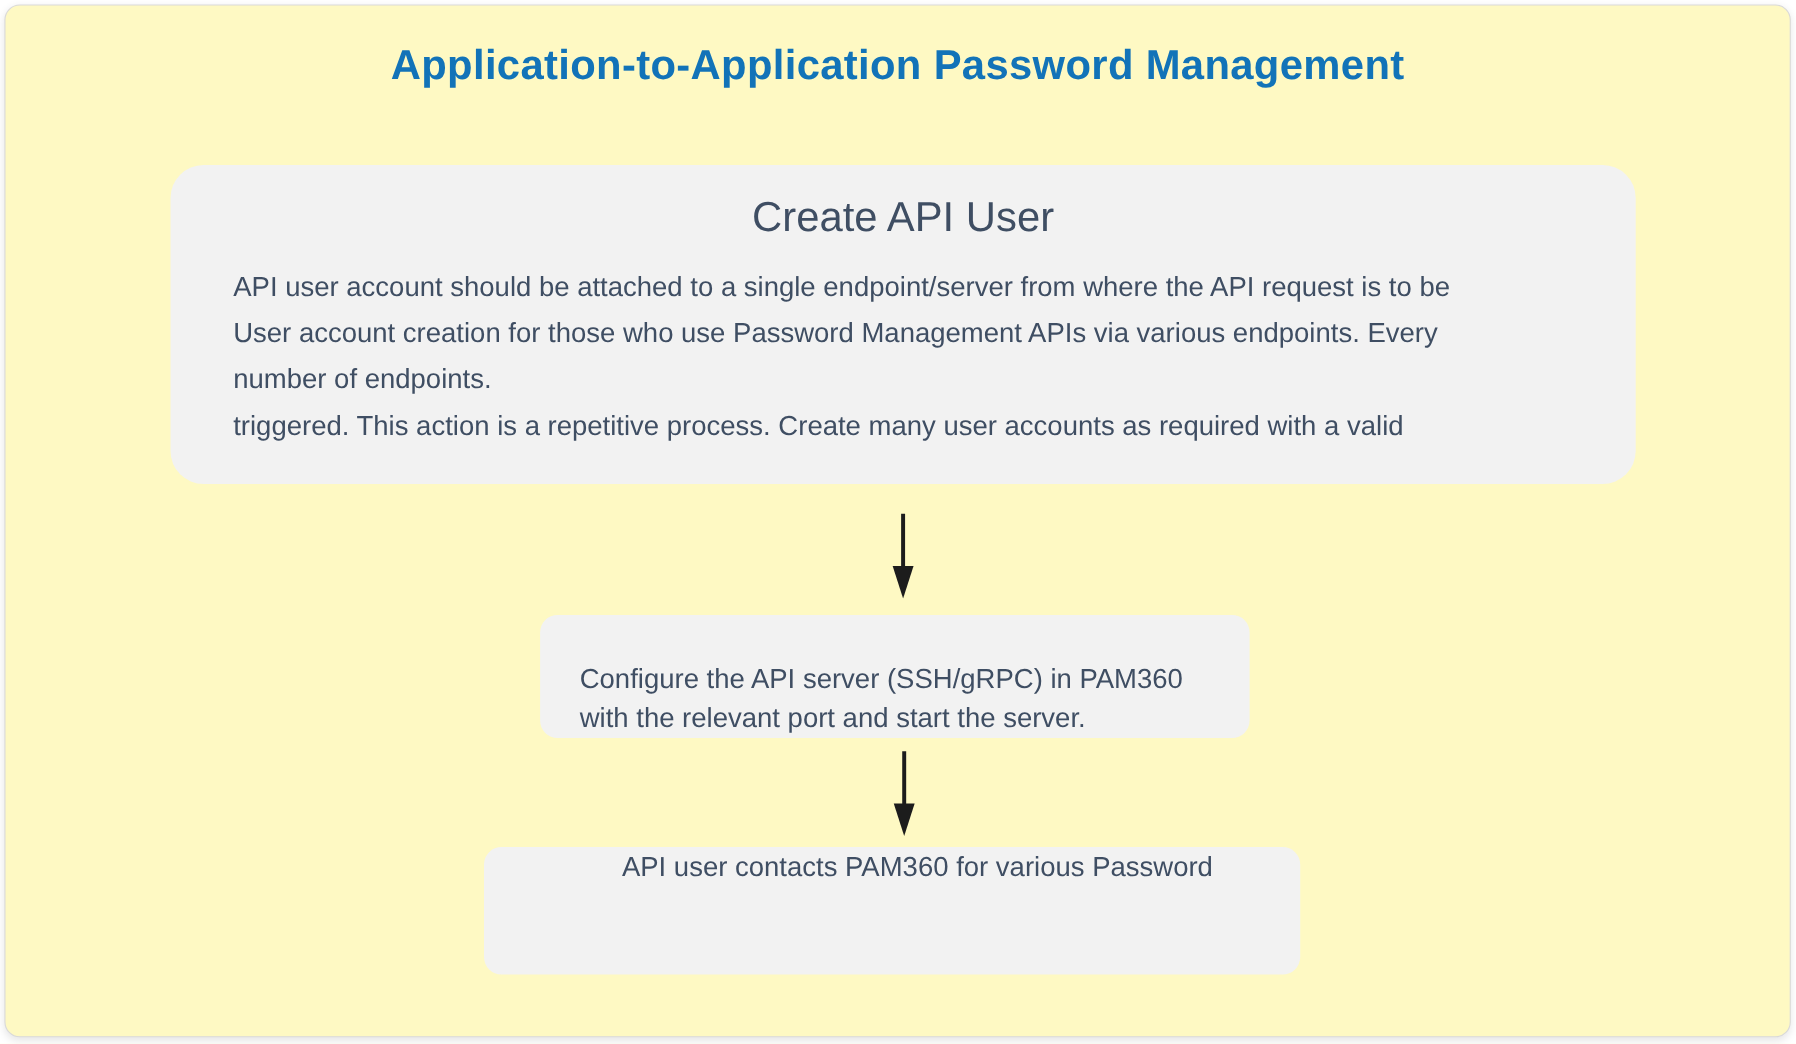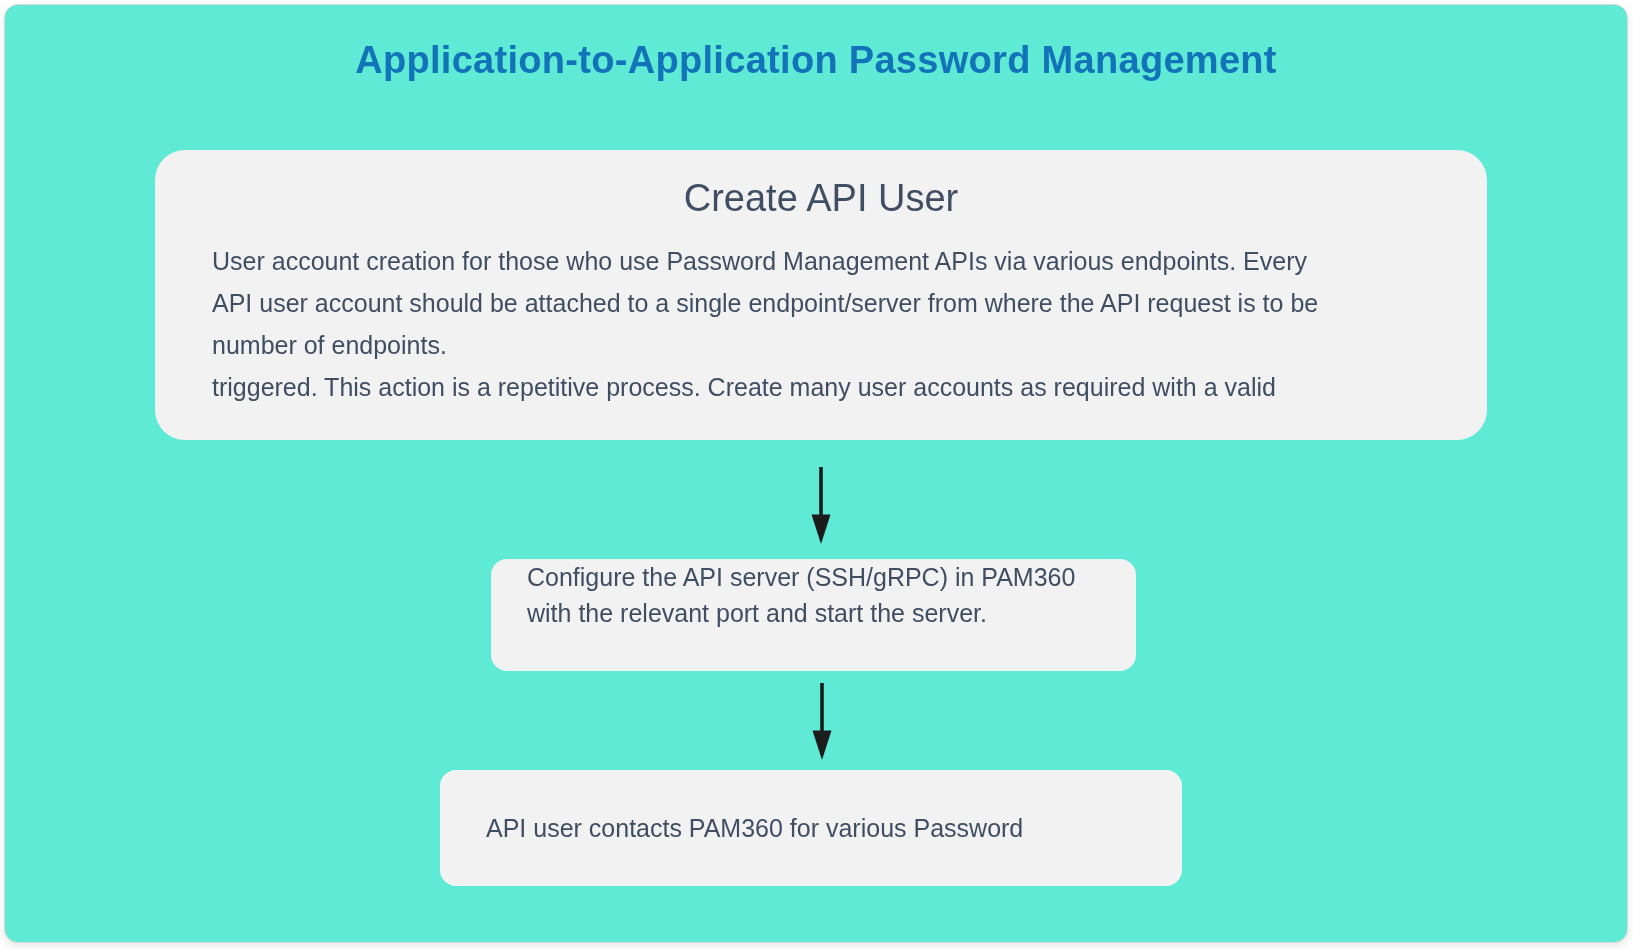--- a/index.html
+++ b/index.html
@@ -4,21 +4,21 @@
 <style>
   html,body{margin:0;padding:0;}
   body{
     width:1633px;height:949px;
     background:#ffffff;
     font-family:"Liberation Sans","DejaVu Sans",sans-serif;
     position:relative;overflow:hidden;
   }
   .card{
     position:absolute;left:4px;top:4px;right:5px;bottom:6px;
-    background:#5eead4;
+    background:#fef9c3;
     border:1px solid #d9d9d9;
     border-radius:14px;
     box-shadow:0 3px 8px rgba(0,0,0,.10);
   }
   .title{
     position:absolute;top:34px;left:0;width:100%;
     margin:0;text-align:center;
     font-size:38px;font-weight:bold;letter-spacing:.3px;
     color:var(--blue,#1273b8);
   }
@@ -40,47 +40,47 @@
   .node1 .body{
     margin:20px 0 0 0;
     padding:0 55px 0 57px;
     text-align:left;
     font-size:25px;line-height:42px;font-weight:normal;
   }
   .ln{display:block;}
   .node2{
     left:486px;top:554px;width:645px;height:112px;
     border-radius:16px;
-    display:flex;flex-direction:column;justify-content:flex-start;
+    display:flex;flex-direction:column;justify-content:flex-end;
     padding-left:36px;
     font-size:25px;line-height:36px;
   }
   .node3{
     left:435px;top:765px;width:742px;height:116px;
     border-radius:16px;
-    display:flex;flex-direction:column;justify-content:center;
+    display:flex;flex-direction:row;justify-content:center;
     padding-left:46px;
     font-size:25px;line-height:36px;
   }
   .arrow{position:absolute;width:24px;height:78px;}
   .arrow1{left:804px;top:461px;}
   .arrow2{left:805px;top:677px;}
 </style>
 </head>
 <body>
 
 <div class="card">
 
   <h1 class="title">Application-to-Application Password Management</h1>
 
   <section class="node node1">
     <h2>Create API User</h2>
     <p class="body">
+      <span class="ln">API user account should be attached to a single endpoint/server from where the API request is to be</span>
       <span class="ln">User account creation for those who use Password Management APIs via various endpoints. Every</span>
-      <span class="ln">API user account should be attached to a single endpoint/server from where the API request is to be</span>
       <span class="ln">number of endpoints.</span>
       <span class="ln">triggered. This action is a repetitive process. Create many user accounts as required with a valid</span>
     </p>
   </section>
 
   <svg class="arrow arrow1" viewBox="0 0 24 78" aria-hidden="true">
     <line x1="12" y1="1" x2="12" y2="51" stroke="#1c1c1c" stroke-width="3.6"></line>
     <path d="M12 78 L2.5 48.5 L21.5 48.5 Z" fill="#1c1c1c"></path>
   </svg>
 

